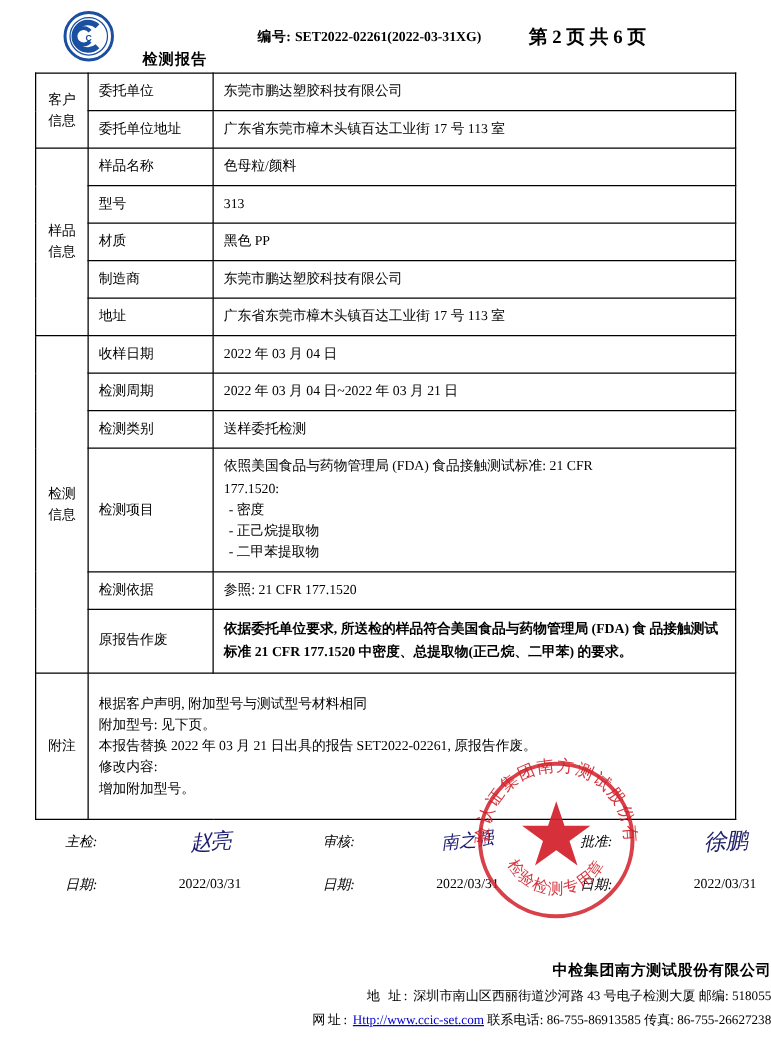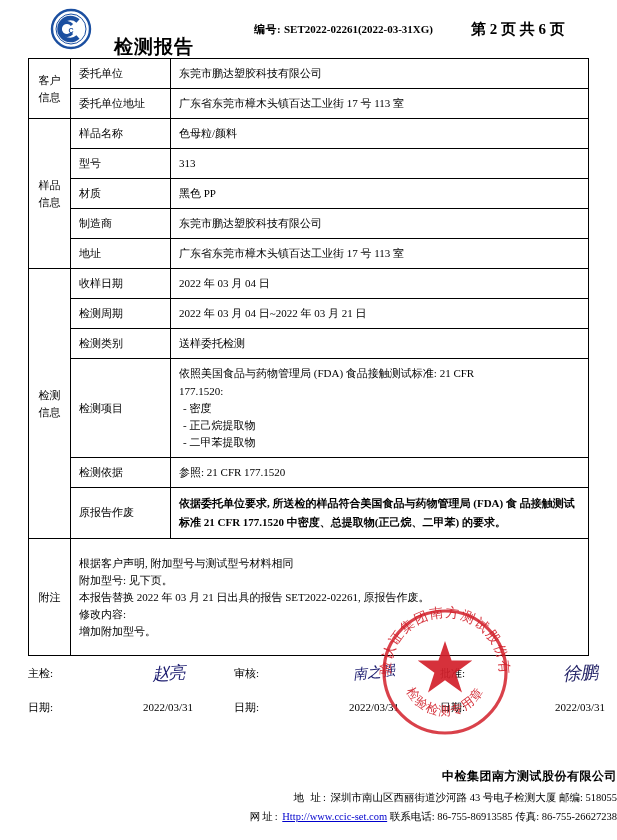--- a/index.html
+++ b/index.html
@@ -33,30 +33,30 @@
     box-sizing: border-box;
   }
   .logo {
     width: 42px;
     height: 42px;
     flex: 0 0 auto;
     position: relative;
   }
   .logo svg { display:block; }
   .hdr-title {
-    font-size: 19px;
+    font-size: 12px;
     font-weight: bold;
     margin-left: 22px;
     letter-spacing: 1px;
     margin-top: 36px;
   }
   .hdr-no {
     font-size: 11px;
     font-weight: bold;
-    margin-left: 60px;
+    margin-left: 40px;
     white-space: nowrap;
   }
   .hdr-no .lbl { letter-spacing: 0.5px; }
   .hdr-page {
     font-size: 15px;
     font-weight: bold;
     margin-left: 38px;
     white-space: nowrap;
   }
 
@@ -119,20 +119,22 @@
   }
   table.sigtbl td {
     border: none;
     font-size: 11px;
     padding: 0;
     vertical-align: middle;
     height: 34px;
   }
   .sig-lbl {
     width: 74px;
+    text-align: center;
+    font-style: italic;
   }
   .sig-val {
     width: 132px;
     text-align: center;
     position: relative;
     font-size: 11px;
   }
   .hand {
     font-family: "DejaVu Serif", serif;
     font-style: italic;

